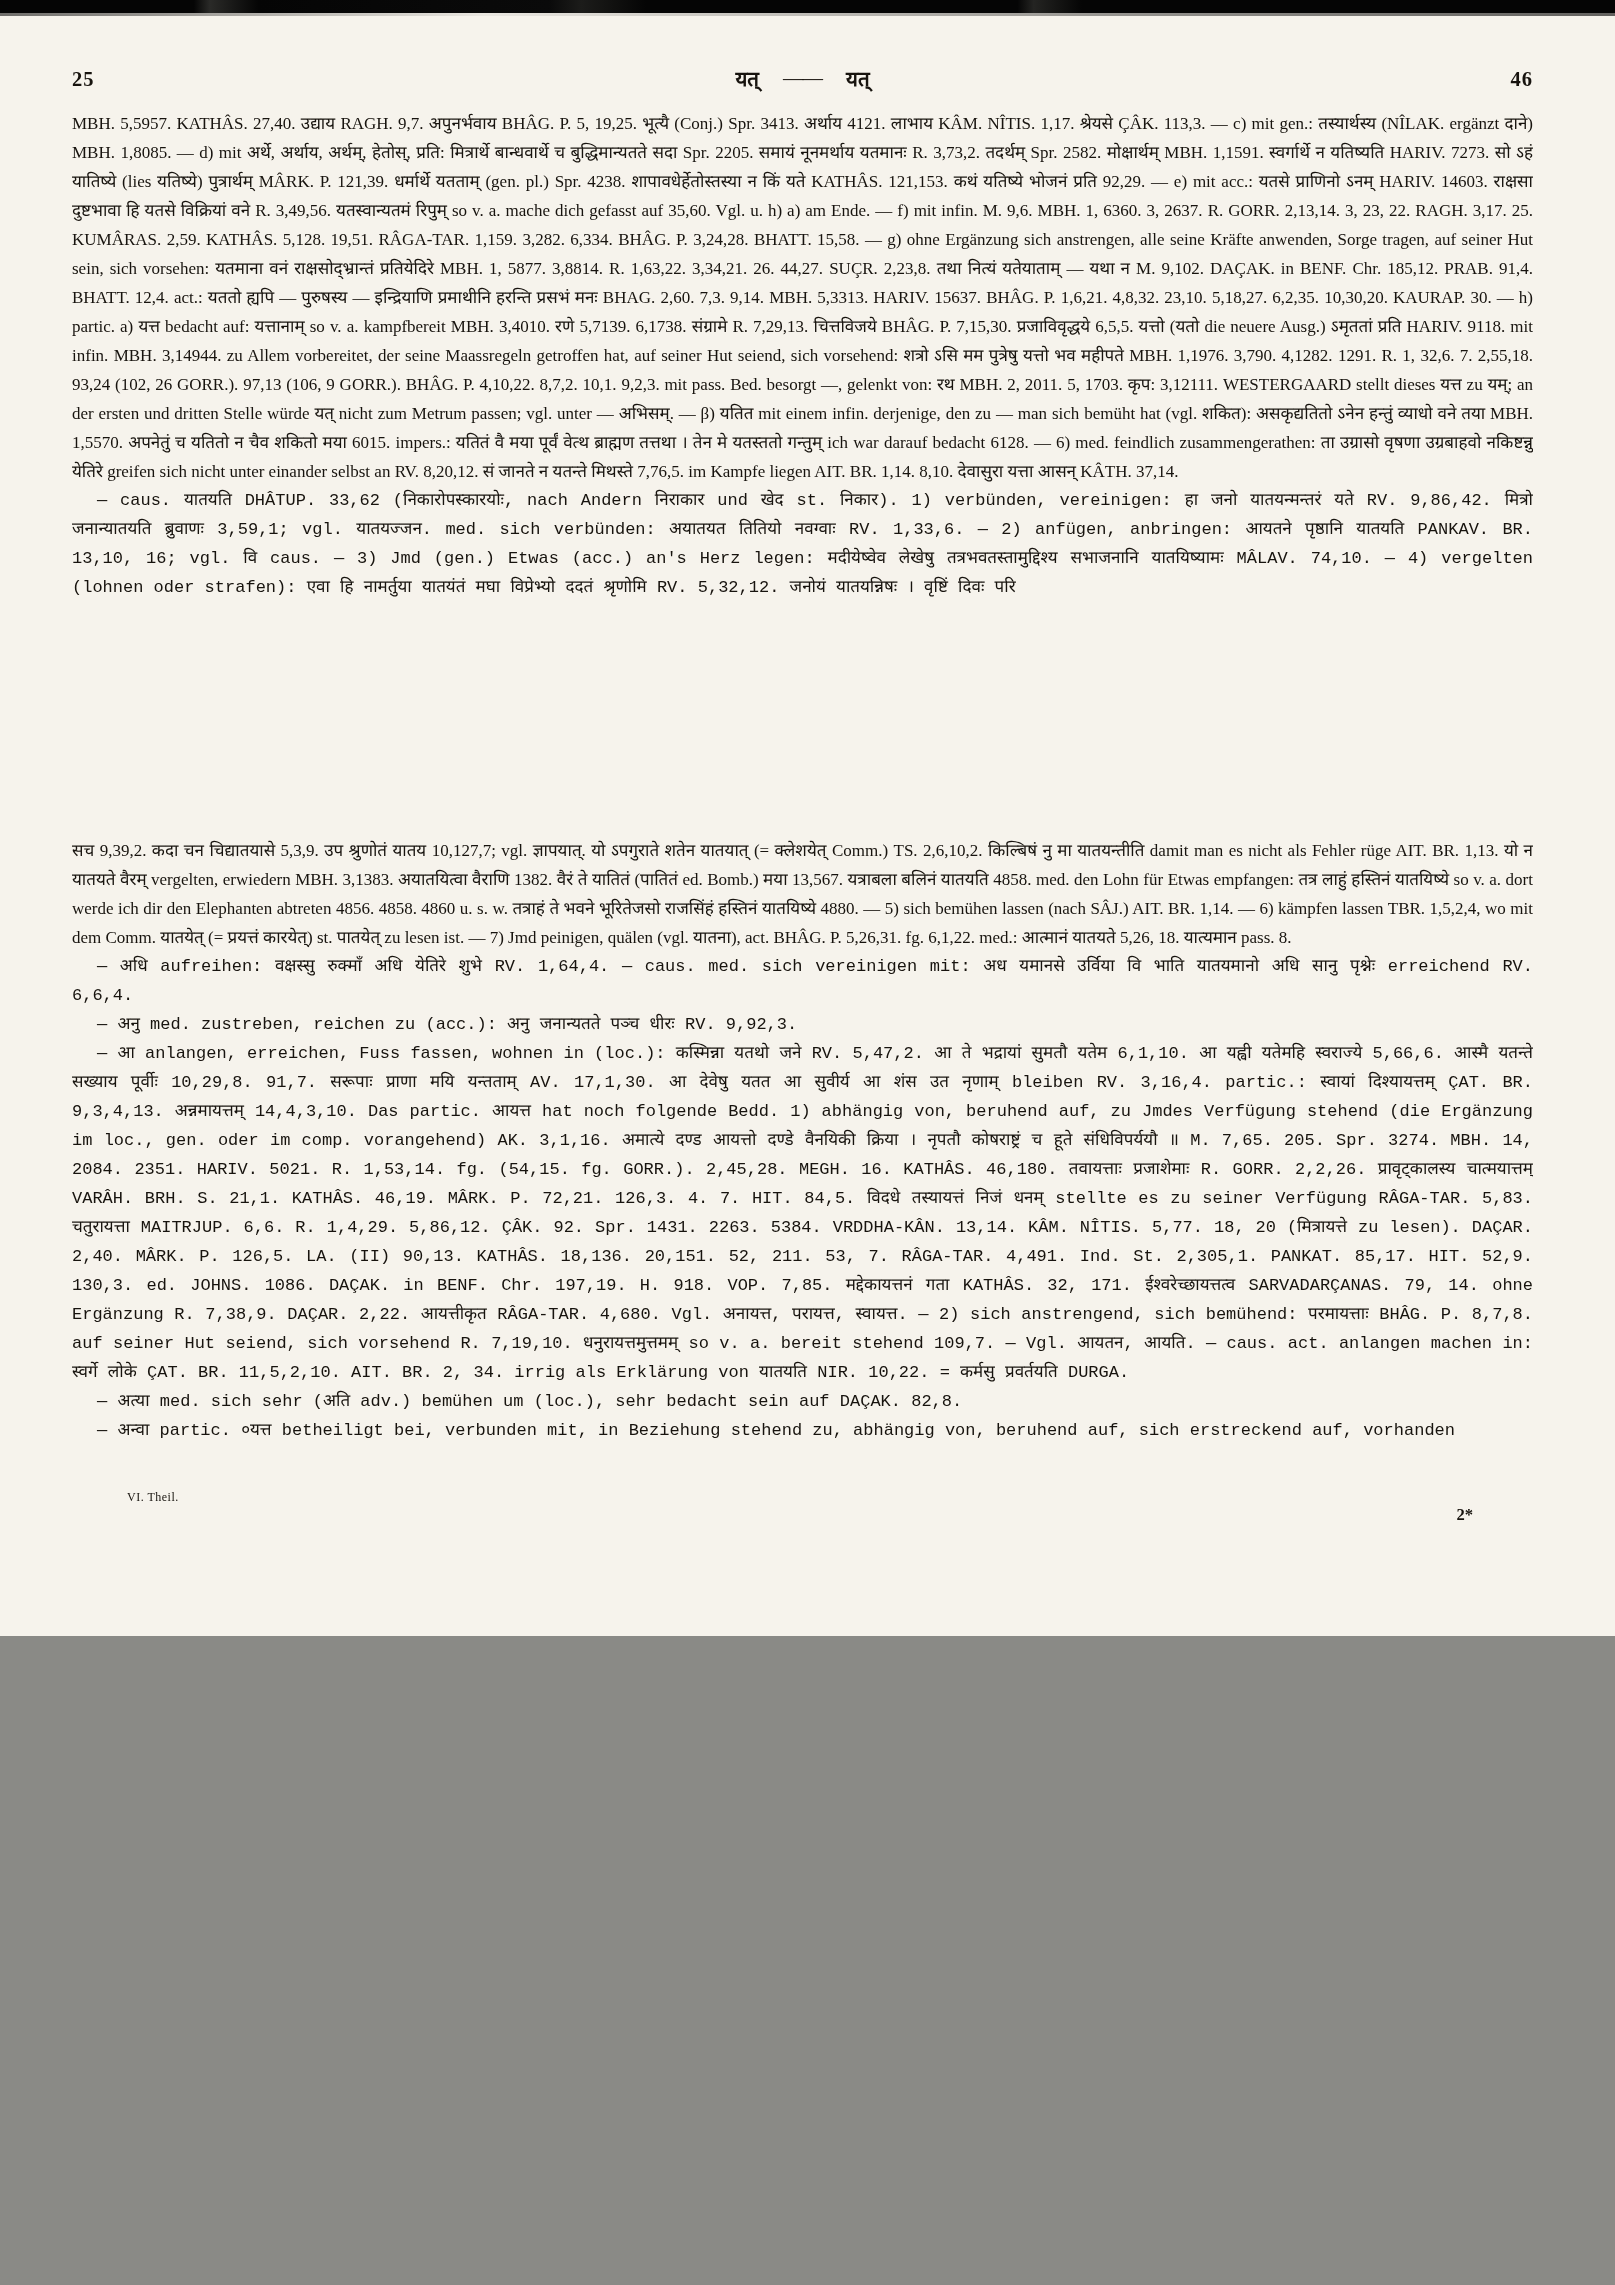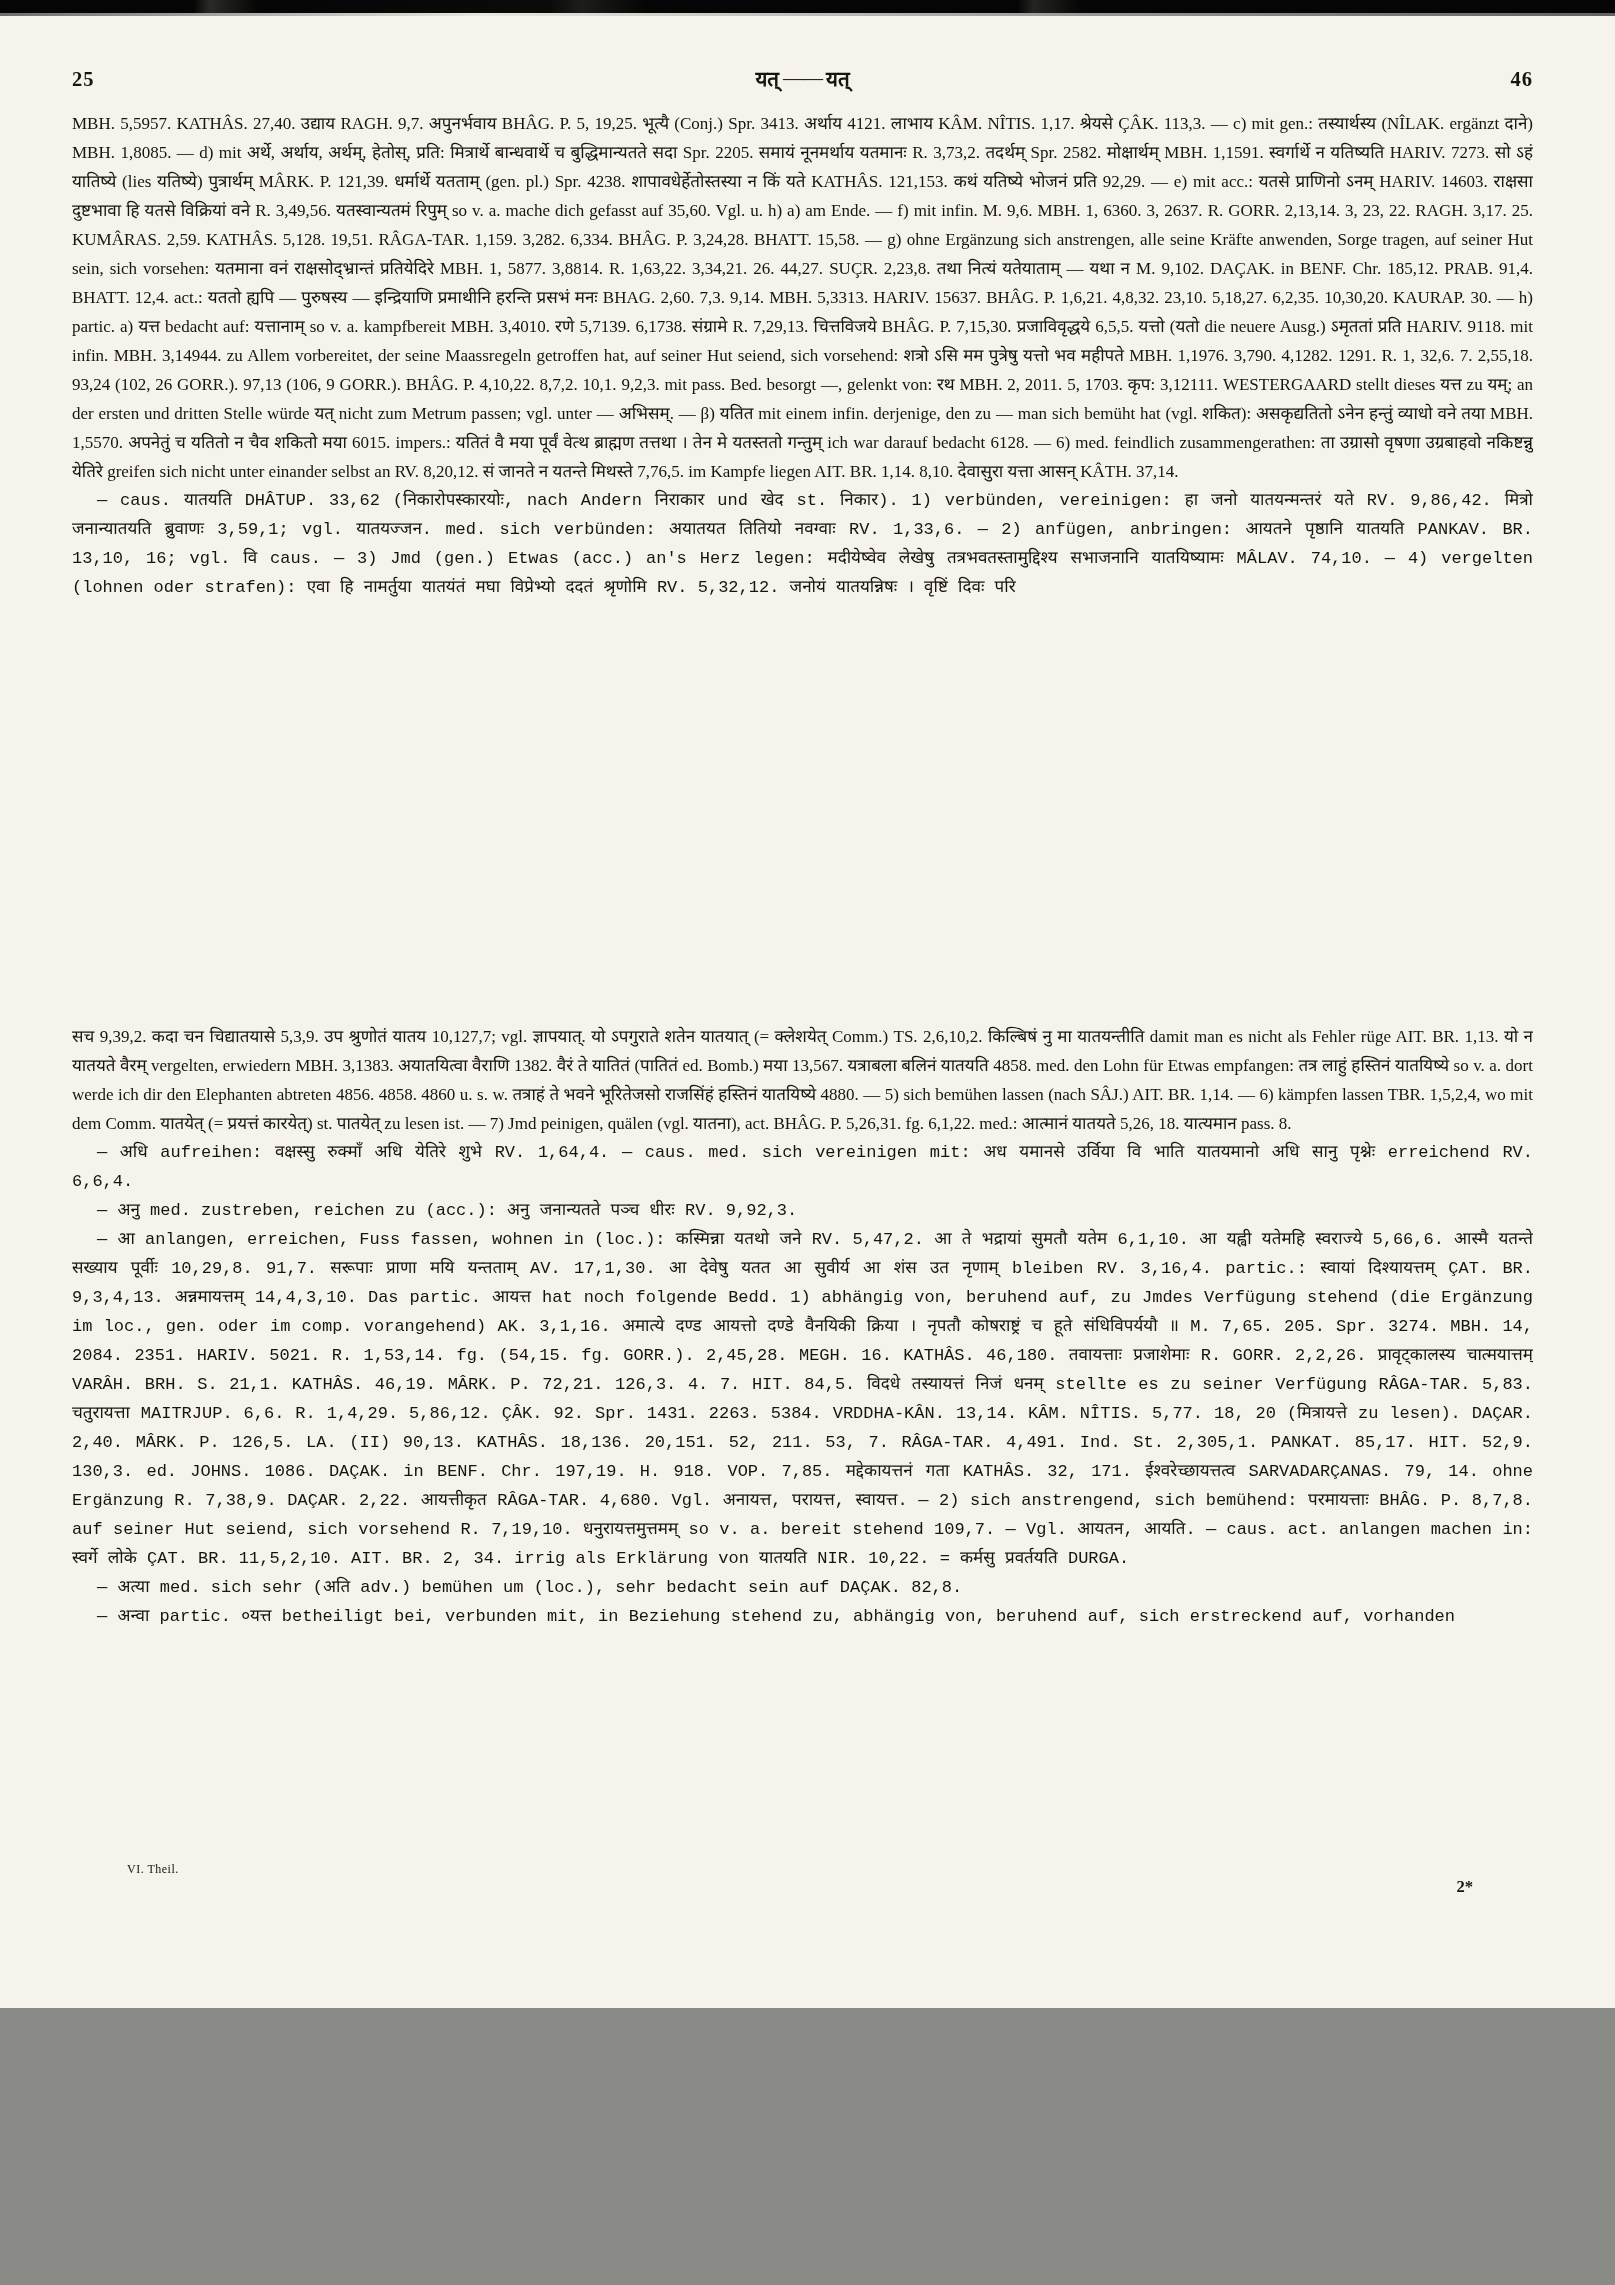--- a/index.html
+++ b/index.html
@@ -3,21 +3,21 @@
 <meta charset="utf-8">
 <style>
   html, body {
     margin: 0;
     padding: 0;
     background: #8a8a86;
   }
   .page {
     position: relative;
     width: 1615px;
-    height: 2008px;
+    height: 1636px;
     margin: 0 auto;
     background: #f6f3ec;
     overflow: hidden;
     font-family: "Liberation Serif", "DejaVu Serif", serif;
     color: #17130e;
   }
   
   .scan-bar {
     position: absolute;
     top: 0; left: 0; right: 0;
@@ -43,21 +43,21 @@
     justify-content: space-between;
     align-items: baseline;
     font-size: 21.5px;
     font-weight: bold;
   }
   .page-num { font-size: 20.5px; letter-spacing: 1px; }
   .head-center {
     font-size: 20.5px;
     display: flex;
     align-items: center;
-    gap: 4px;
+    gap: 24px;
   }
   .head-dash {
     letter-spacing: -1px;
     font-weight: normal;
   }
   .columns {
     position: absolute;
     top: 109px;
     left: 72px;
     right: 82px;

